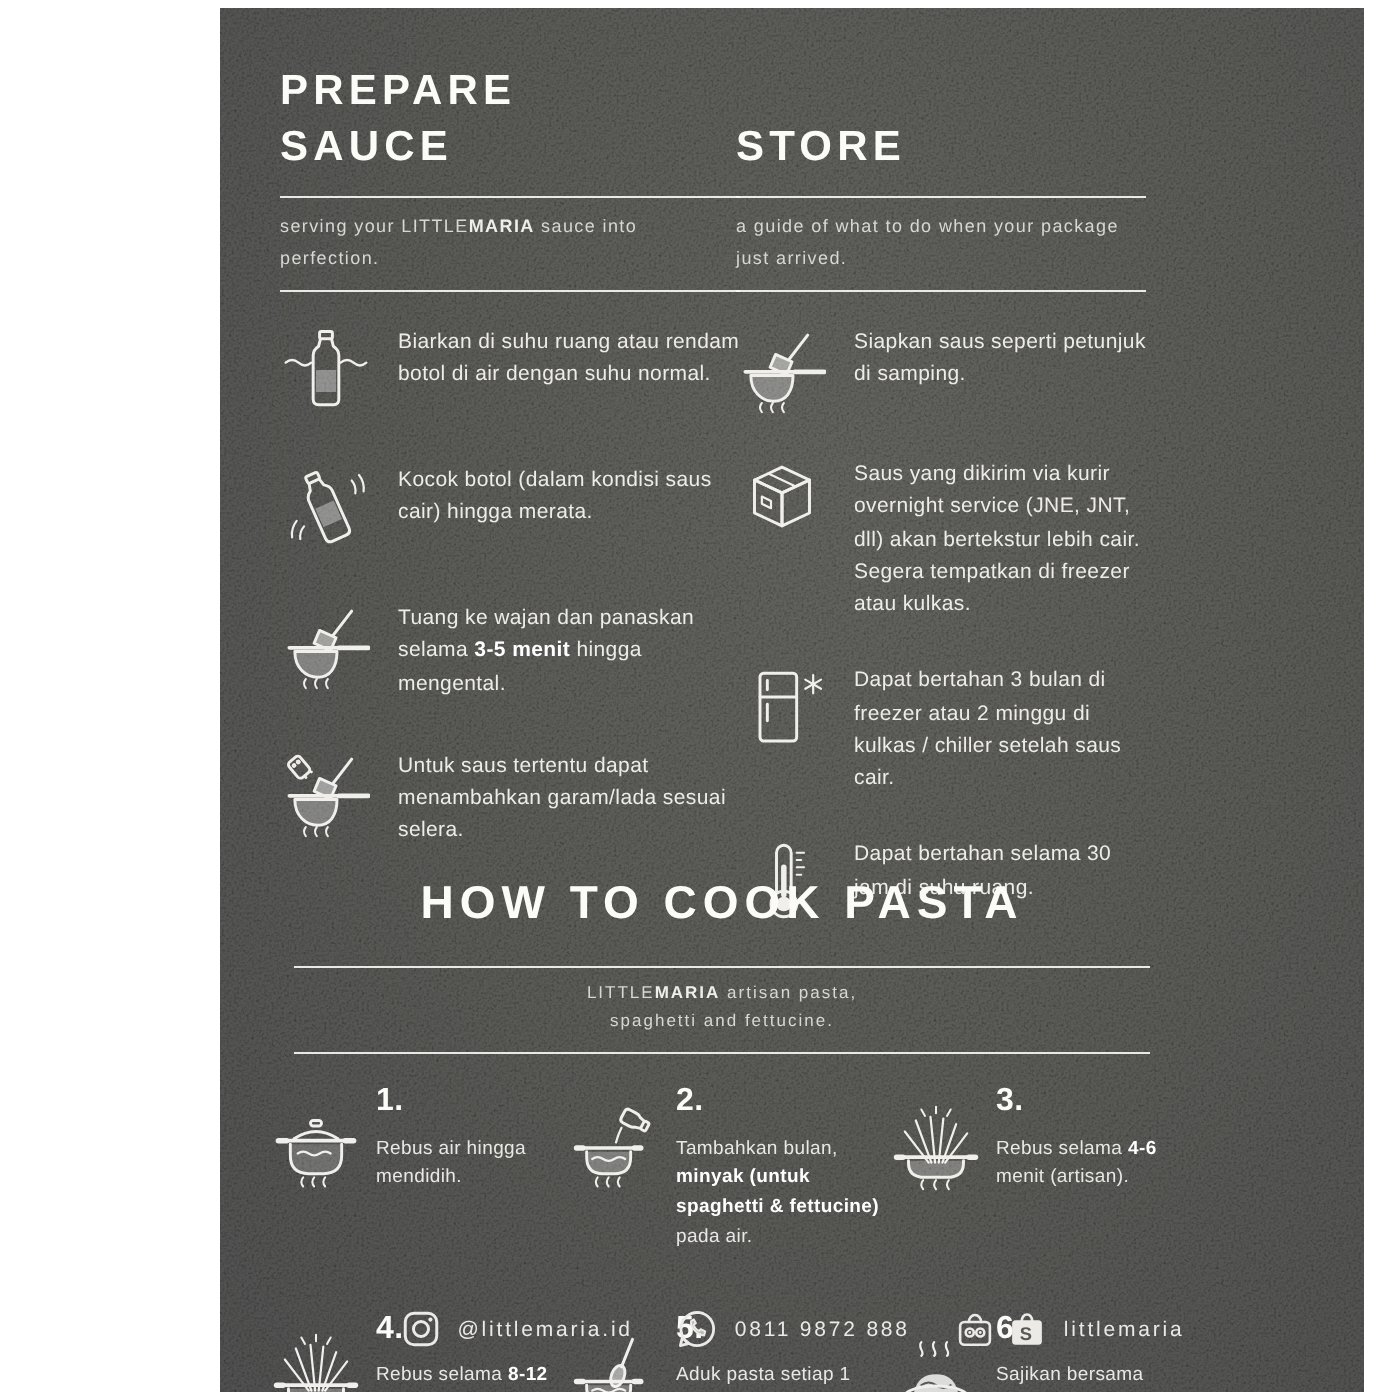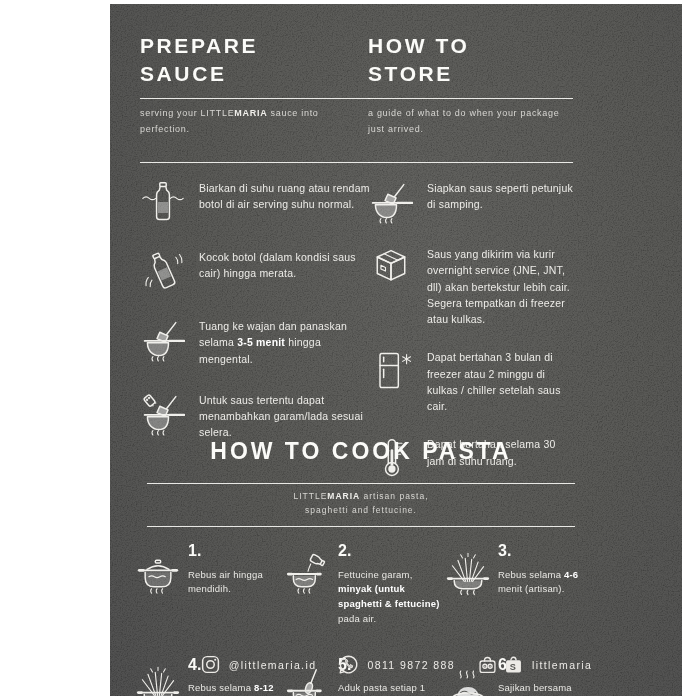--- a/index.html
+++ b/index.html
@@ -15,21 +15,21 @@
     overflow:hidden;color:#edece8;
   }
   .tex{position:absolute;inset:0;width:100%;height:100%;opacity:.55;pointer-events:none;}
   svg{display:block;}
   .sec{position:absolute;}
   .prepare{left:30px;top:28px;width:230px;}
   .store{left:258px;top:28px;width:205px;}
   .col-title{font-weight:bold;font-size:21px;letter-spacing:2.6px;line-height:1.35;color:#fbfbf8;margin:0;}
   .rule{height:1px;background:rgba(250,250,246,.9);border:none;margin:0;}
   .rule-t{margin-top:9px;}
-  .col-sub{font-size:9px;letter-spacing:.7px;color:#d8d7d3;line-height:1.85;margin:6px 0 24px 0;}
+  .col-sub{font-size:9px;letter-spacing:.7px;color:#d8d7d3;line-height:1.85;margin:6px 0 7px 0;}
   .col-sub b{color:#efeeea;}
   .steps{margin-top:17px;}
   .step{display:flex;gap:13px;margin-bottom:25px;align-items:flex-start;}
   .step .ic{flex:0 0 46px;display:flex;justify-content:center;}
   .step p{margin:0;font-size:10.5px;line-height:1.55;letter-spacing:.2px;color:#edece8;}
   .step p b, .cell b{color:#ffffff;}
   .store .step{margin-bottom:22px;}
   .cook{position:absolute;left:26px;top:416px;width:450px;text-align:center;}
   .cook-title{font-size:23px;font-weight:bold;letter-spacing:3px;margin:18px;color:#fbfbf8;}
   .cook .rule{width:428px;margin:8px auto 0 auto;}
@@ -71,21 +71,21 @@
     <div class="steps">
       <div class="step">
         <span class="ic">
           <svg width="44" height="44" viewBox="0 0 48 48" fill="none" stroke="#f0efeb" stroke-width="1.6" stroke-linecap="round" stroke-linejoin="round">
             <rect x="20.5" y="3" width="7" height="4" rx="1"></rect>
             <path d="M21,7 L20,11 Q17,13 17,16 L17,40 Q17,43 20,43 H28 Q31,43 31,40 L31,16 Q31,13 28,11 L27,7"></path>
             <rect x="18.5" y="24" width="11" height="12" fill="rgba(255,255,255,.35)" stroke="none"></rect>
             <path d="M2,20 q3.5,-3 7,0 t7,0 M32,20 q3.5,-3 7,0 t7,0" stroke-width="1.3"></path>
           </svg>
         </span>
-        <p><span>Biarkan di suhu ruang atau rendam botol di air serving suhu normal.</span><b></b><span></span></p>
+        <p><span>Biarkan di suhu ruang atau rendam botol di air dengan suhu normal.</span><b></b><span></span></p>
       </div>
 
       <div class="step">
         <span class="ic">
           <svg width="44" height="44" viewBox="0 0 48 48" fill="none" stroke="#f0efeb" stroke-width="1.6" stroke-linecap="round" stroke-linejoin="round">
             <g transform="rotate(-24 24 24)">
               <rect x="20.5" y="4" width="7" height="4" rx="1"></rect>
               <path d="M21,8 L20,12 Q17,14 17,17 L17,39 Q17,42 20,42 H28 Q31,42 31,39 L31,17 Q31,14 28,12 L27,8"></path>
               <rect x="18.5" y="22" width="11" height="11" fill="rgba(255,255,255,.35)" stroke="none"></rect>
             </g>
@@ -127,21 +127,21 @@
             <path d="M7,27 C7,36 13,41 19.5,41 C26,41 30,36 30,27 Z" fill="rgba(255,255,255,.28)"></path>
             <path d="M13,47 q-2,-2.5 0,-5 M19,47 q-2,-2.5 0,-5 M25,47 q-2,-2.5 0,-5" stroke-width="1.1"></path>
           </svg>
         </span>
         <p><span>Untuk saus tertentu dapat menambahkan garam/lada sesuai selera.</span><b></b><span></span></p>
       </div>
     </div>
   </section>
 
   <section class="sec store">
-    <h2 class="col-title"><span>HOW TO</span><br><span>STORE</span></h2>
+    <h2 class="col-title"><br><span>STORE</span></h2>
     <hr class="rule rule-t">
     <p class="col-sub">a guide of what to do when your package just arrived.</p>
     <hr class="rule">
 
     <div class="steps">
       <div class="step">
         <span class="ic">
           <svg width="44" height="44" viewBox="0 0 48 48" fill="none" stroke="#f0efeb" stroke-width="1.6" stroke-linecap="round" stroke-linejoin="round">
             <line x1="38" y1="5" x2="28" y2="18"></line>
             <path d="M20.5,15.5 L29.5,19.5 L26.5,26.5 L17.5,22.5 Z" fill="rgba(255,255,255,.45)"></path>
@@ -241,21 +241,21 @@
             <line x1="6" y1="24" x2="34" y2="24" stroke-width="2"></line>
             <line x1="2.5" y1="24" x2="6" y2="24" stroke-width="3"></line>
             <line x1="34" y1="24" x2="37.5" y2="24" stroke-width="3"></line>
             <path d="M8,26 V29 Q8,38 17,38 H23 Q32,38 32,29 V26" fill="rgba(255,255,255,.25)"></path>
             <path d="M11,30 q3,-2 6,0 t6,0 t6,0" stroke-width="1.2"></path>
             <path d="M14,45 q-2,-2.5 0,-5 M20,45 q-2,-2.5 0,-5 M26,45 q-2,-2.5 0,-5" stroke-width="1.1"></path>
           </svg>
         </span>
         <div>
           <p class="num">2.</p>
-          <p><span>Fettucine garam, </span><b>minyak (untuk spaghetti &amp; fettucine)</b><span> pada air.</span></p>
+          <p><span>Tambahkan bulan, </span><b>minyak (untuk spaghetti &amp; fettucine)</b><span> pada air.</span></p>
         </div>
       </div>
 
       <div class="cell">
         <span class="ic">
           <svg width="44" height="44" viewBox="0 0 48 48" fill="none" stroke="#f0efeb" stroke-width="1.6" stroke-linecap="round" stroke-linejoin="round">
             <g stroke-width="1.1">
               <line x1="24" y1="1.5" x2="24" y2="5"></line>
               <line x1="16" y1="3" x2="18" y2="6.5"></line>
               <line x1="32" y1="3" x2="30" y2="6.5"></line>

